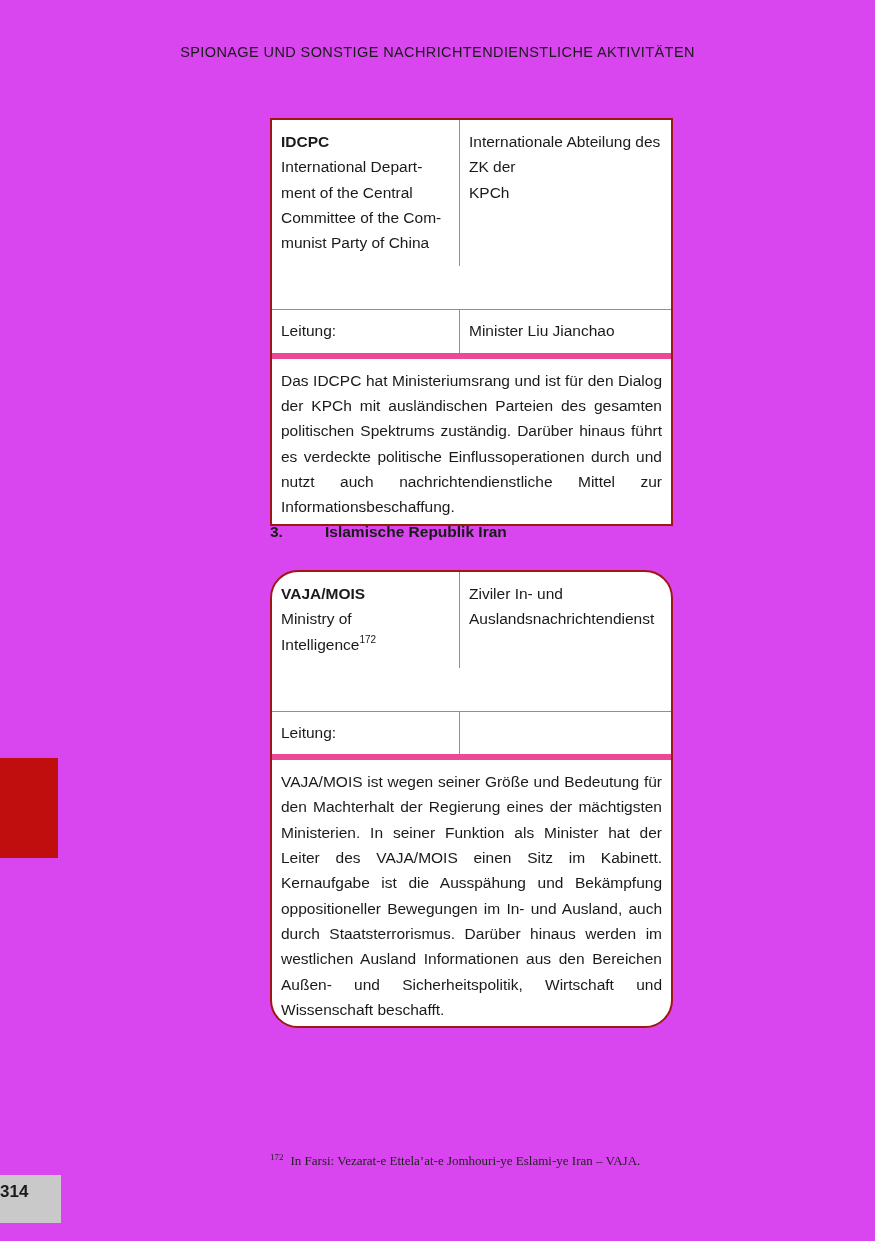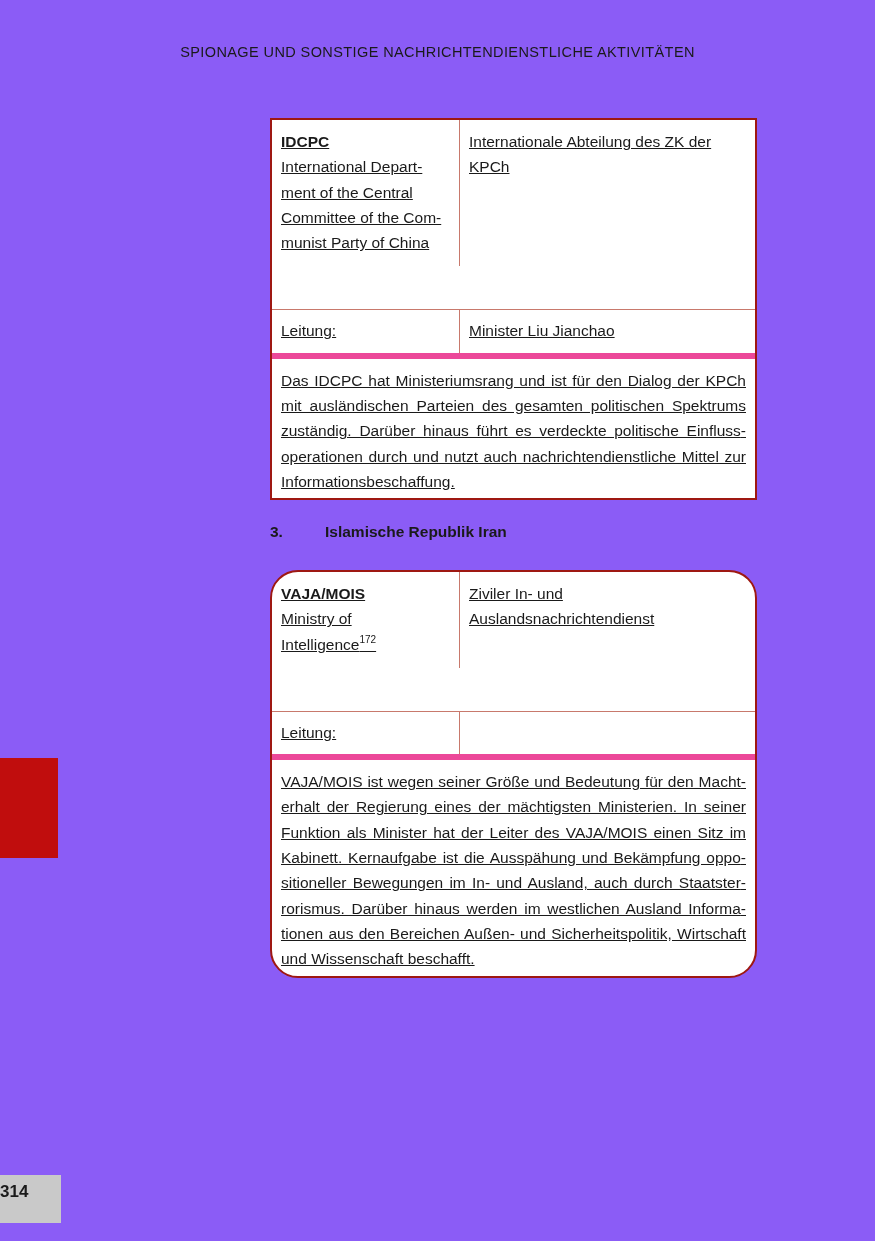--- a/index.html
+++ b/index.html
@@ -1,35 +1,35 @@
 <!DOCTYPE html>
 <html><head>
 <meta charset="utf-8">
 <style>
   * { margin:0; padding:0; box-sizing:border-box; }
   html,body { background:#ffffff; }
   .page {
     position:relative;
     width:875px; height:1241px;
-    background:#8b5cf6;
+    background:#d946ef;
     font-family:"Liberation Sans", sans-serif;
     color:#1a1a1a;
     overflow:hidden;
   }
   .running-header {
     position:absolute; top:44px; left:0; right:0;
     text-align:center;
     font-size:14.5px; letter-spacing:0.4px;
     color:#1a1a1a;
   }
   .infobox {
-    position:absolute; left:270px; width:487px;
+    position:absolute; left:270px; width:403px;
     border:2px solid #9e1812;
     background:#ffffff;
-    font-size:15.5px; line-height:25.3px;text-decoration:underline;
+    font-size:15.5px; line-height:25.3px;
   }
   .infobox-1 { top:118px; }
   .infobox-2 { top:570px;border-radius:28px; }
   .ib-row { display:flex; }
   .ib-row + .ib-row { border-top:1px solid #c8796c;margin-top:43px; }
   .ib-cell-left {
     width:188px; flex:0 0 188px;
     border-right:1px solid #c8796c;
     padding:9px 9px 11px 9px;
   }
@@ -120,16 +120,19 @@
       </div>
     </div>
     <div class="ib-row ib-leitung">
       <div class="ib-cell-left">Leitung:</div>
     </div>
     <div class="ib-desc">VAJA/MOIS ist wegen seiner Größe und Bedeutung für den Macht­erhalt der Regierung eines der mächtigsten Ministerien. In seiner Funktion als Minister hat der Leiter des VAJA/MOIS einen Sitz im Kabinett. Kernaufgabe ist die Ausspähung und Bekämpfung oppo­sitioneller Bewegungen im In- und Ausland, auch durch Staatster­rorismus. Darüber hinaus werden im westlichen Ausland Informa­tionen aus den Bereichen Außen- und Sicherheitspolitik, Wirtschaft und Wissenschaft beschafft.</div>
   </div>
 
   <div class="margin-accent"></div>
 
+  <div class="footnote">
+    <sup class="fn">172</sup><span>In Farsi: Vezarat-e Ettela’at-e Jomhouri-ye Eslami-ye Iran – VAJA.</span>
+  </div>
 
   <div class="page-number-tab">314</div>
 
 </div>
 
 </body></html>

